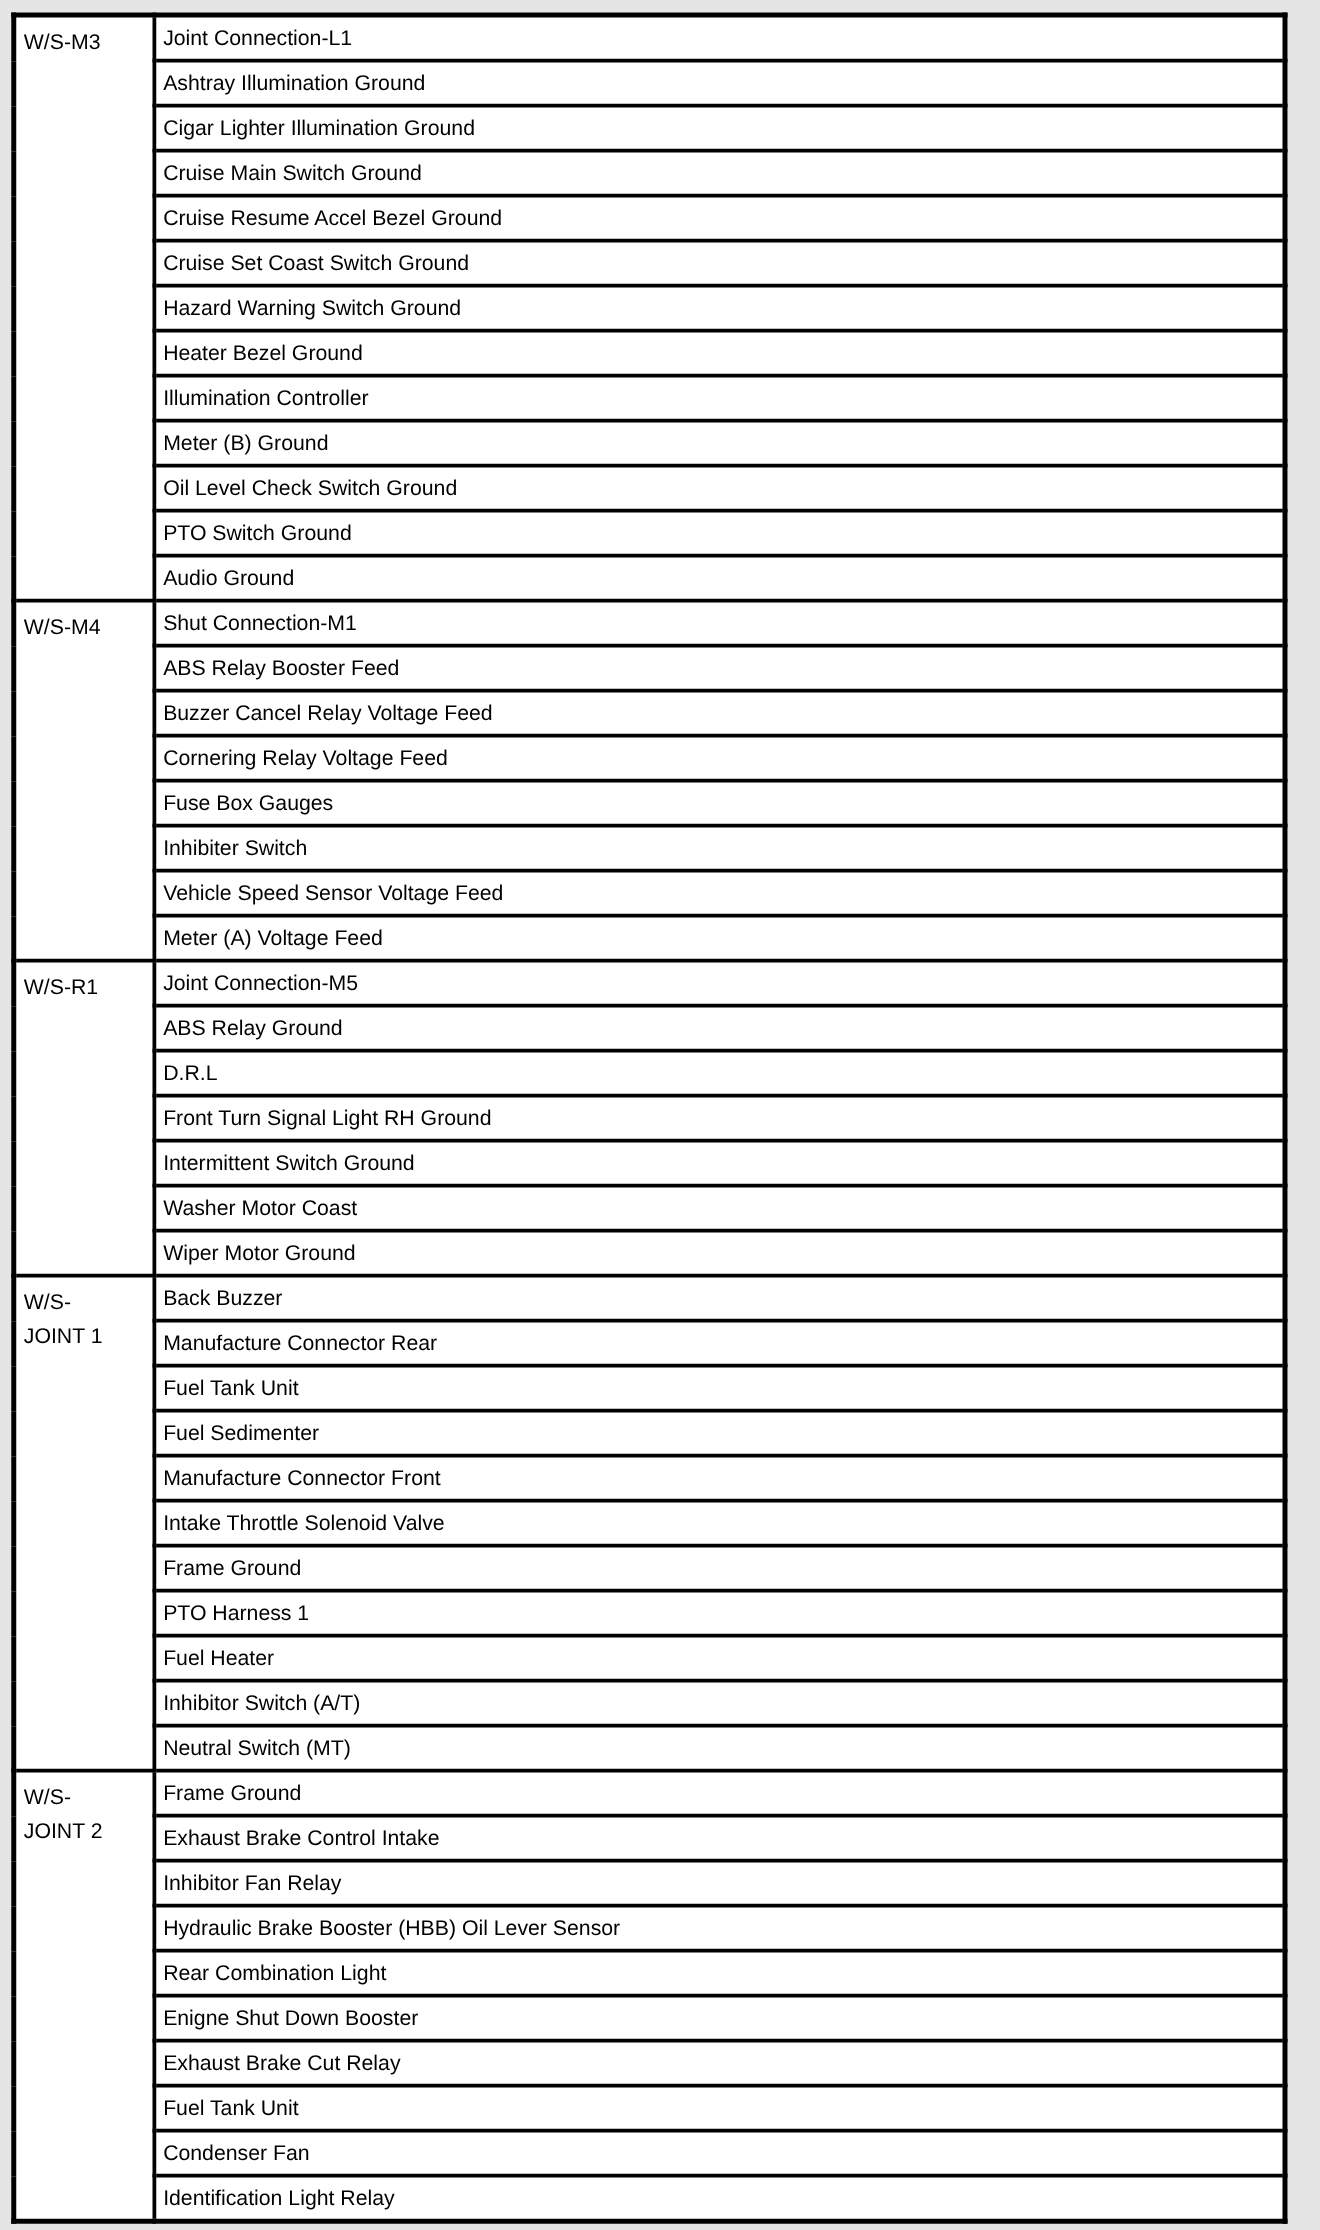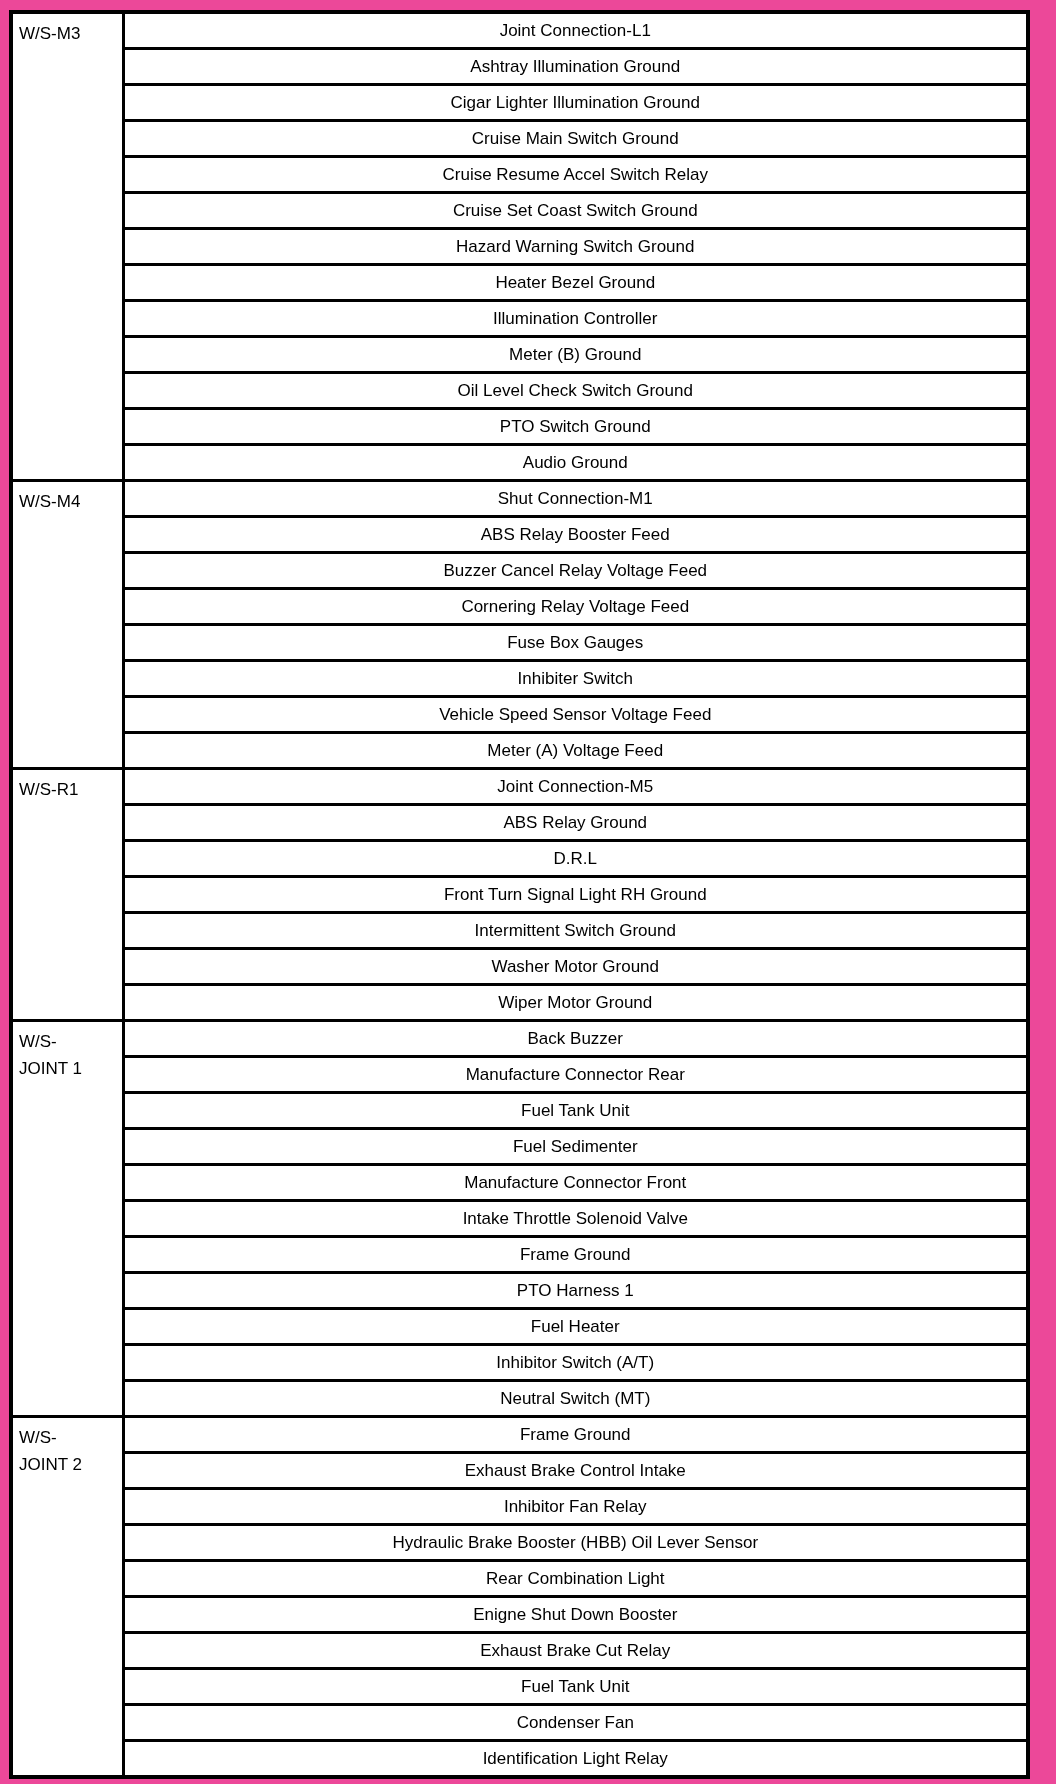--- a/index.html
+++ b/index.html
@@ -4,21 +4,21 @@
 <style>
   html, body {
     margin: 0;
     padding: 0;
     background: #ffffff;
   }
   .canvas {
     position: relative;
     width: 1056px;
     height: 1784px;
-    background: #ec4899;
+    background: #e5e5e5;
     font-family: "Liberation Sans", sans-serif;
     color: #000000;
   }
   table.splice-table {
     position: absolute;
     left: 9px;
     top: 10px;
     width: 1021px;
     border-collapse: collapse;
     table-layout: fixed;
@@ -36,21 +36,20 @@
     vertical-align: top;
     padding: 6px 20px 0 6px;
     line-height: 27px;
     overflow-wrap: break-word;
   }
   td.item-cell {
     height: 33px;
     vertical-align: middle;
     padding: 0 6px 0 6px;
     white-space: nowrap;
-    text-align: center;
   }
 </style>
 </head>
 <body>
 
 <div class="canvas">
   <table class="splice-table">
     <colgroup>
       <col class="col-label">
       <col class="col-item">
@@ -63,21 +62,21 @@
         <tr>
           <td class="item-cell">Ashtray Illumination Ground</td>
         </tr>
         <tr>
           <td class="item-cell">Cigar Lighter Illumination Ground</td>
         </tr>
         <tr>
           <td class="item-cell">Cruise Main Switch Ground</td>
         </tr>
         <tr>
-          <td class="item-cell">Cruise Resume Accel Switch Relay</td>
+          <td class="item-cell">Cruise Resume Accel Bezel Ground</td>
         </tr>
         <tr>
           <td class="item-cell">Cruise Set Coast Switch Ground</td>
         </tr>
         <tr>
           <td class="item-cell">Hazard Warning Switch Ground</td>
         </tr>
         <tr>
           <td class="item-cell">Heater Bezel Ground</td>
         </tr>
@@ -131,21 +130,21 @@
         <tr>
           <td class="item-cell">D.R.L</td>
         </tr>
         <tr>
           <td class="item-cell">Front Turn Signal Light RH Ground</td>
         </tr>
         <tr>
           <td class="item-cell">Intermittent Switch Ground</td>
         </tr>
         <tr>
-          <td class="item-cell">Washer Motor Ground</td>
+          <td class="item-cell">Washer Motor Coast</td>
         </tr>
         <tr>
           <td class="item-cell">Wiper Motor Ground</td>
         </tr>
         <tr>
           <td class="label-cell" rowspan="11">W/S-JOINT 1</td>
           <td class="item-cell">Back Buzzer</td>
         </tr>
         <tr>
           <td class="item-cell">Manufacture Connector Rear</td>

